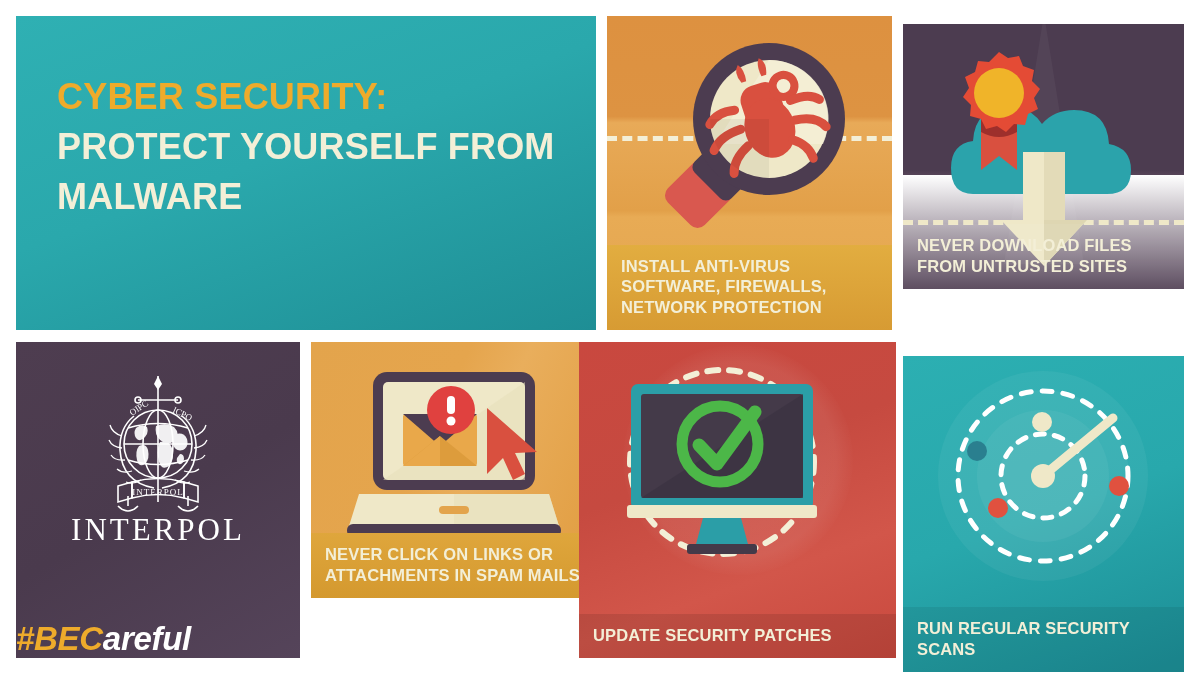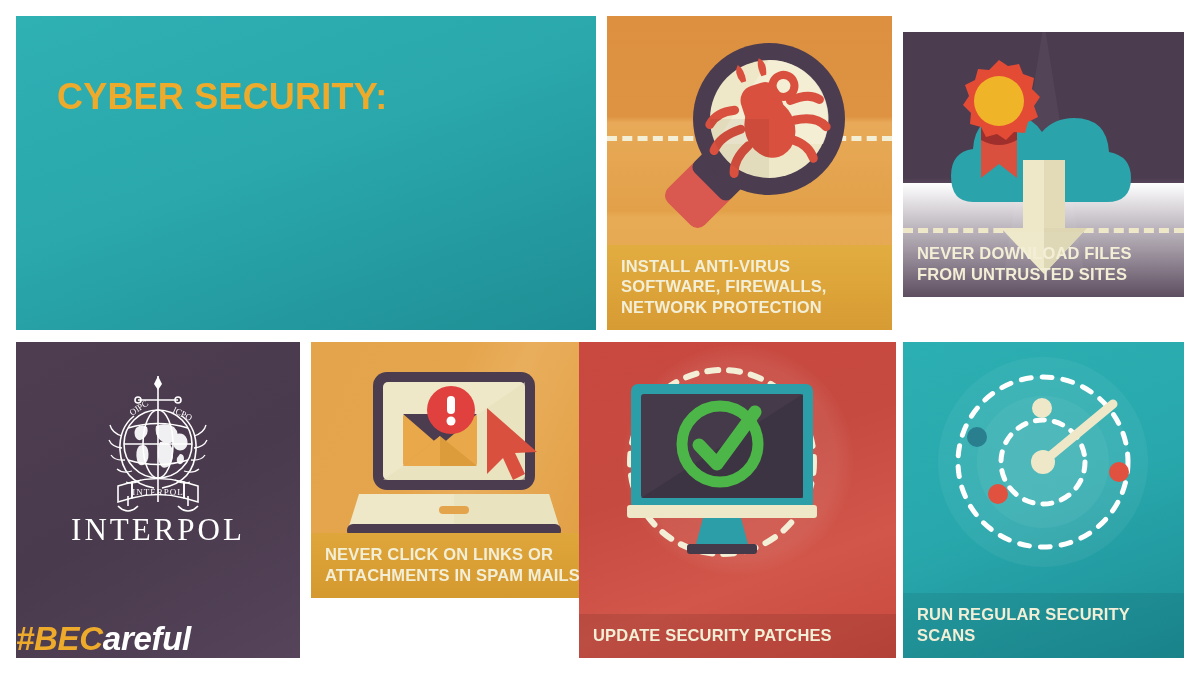--- a/index.html
+++ b/index.html
@@ -39,21 +39,21 @@
   #t-antivirus{
     left:607px;top:16px;width:285px;height:314px;
     background:linear-gradient(180deg,#dd9140 0%,#dd9342 32%,#e8aa58 34%,#e2a049 62%,#e8ab55 64%,#e2a44d 100%);
   }
   #t-antivirus .caption{background:#e0ab3d;background:linear-gradient(180deg,#e2ad40 0%,#d79b33 100%);}
   .dash-line{position:absolute;left:0;right:0;height:0;
     border-top:5px dashed #f3efd7;}
 
   
   #t-download{
-    left:903px;top:32px;width:281px;height:265px;
+    left:903px;top:24px;width:281px;height:265px;
     background:#4b3b4e;
     background:linear-gradient(180deg,#4c3c50 0%,#4c3c50 55%,#574559 57%,#54435600 57%,#554458 100%);
   }
   #t-download .beam{
     position:absolute;left:50%;top:-10px;transform:translateX(-50%);
     width:0;height:0;border-left:40px solid transparent;border-right:40px solid transparent;
     border-bottom:250px solid rgba(255,255,255,.045);
   }
   #t-download .caption{background:rgba(255,255,255,.055);}
 
@@ -88,35 +88,36 @@
   }
   #t-patch .glow{
     position:absolute;left:50%;top:118px;transform:translate(-50%,-50%);
     width:230px;height:230px;border-radius:50%;
     background:radial-gradient(circle,rgba(255,255,255,.10) 0%,rgba(255,255,255,.07) 60%,rgba(255,255,255,0) 72%);
   }
   #t-patch .caption{background:rgba(0,0,0,.10);}
 
   
   #t-radar{
-    left:903px;top:342px;width:281px;height:316px;
+    left:903px;top:356px;width:281px;height:316px;
     background:linear-gradient(160deg,#2cafb2 0%,#28a8ac 50%,#1c8d95 100%);
   }
   #t-radar .caption{background:rgba(0,0,0,.07);}
 
   svg{display:block;}
 </style>
 </head>
 <body>
 
 <div id="board">
 
   <div class="tile" id="hero">
     <div id="hero-title">
       <span class="accent">CYBER SECURITY:</span>
+      <span class="rest">PROTECT YOURSELF FROM MALWARE</span>
     </div>
   </div>
 
   <div class="tile" id="t-antivirus">
     <div class="dash-line" style="top:120px;"></div>
     <div style="position:absolute;left:0;top:0;width:285px;height:250px;">
       <svg width="285" height="250" viewBox="0 0 285 250">
         <g>
 
           <g transform="rotate(45 92 178)">

